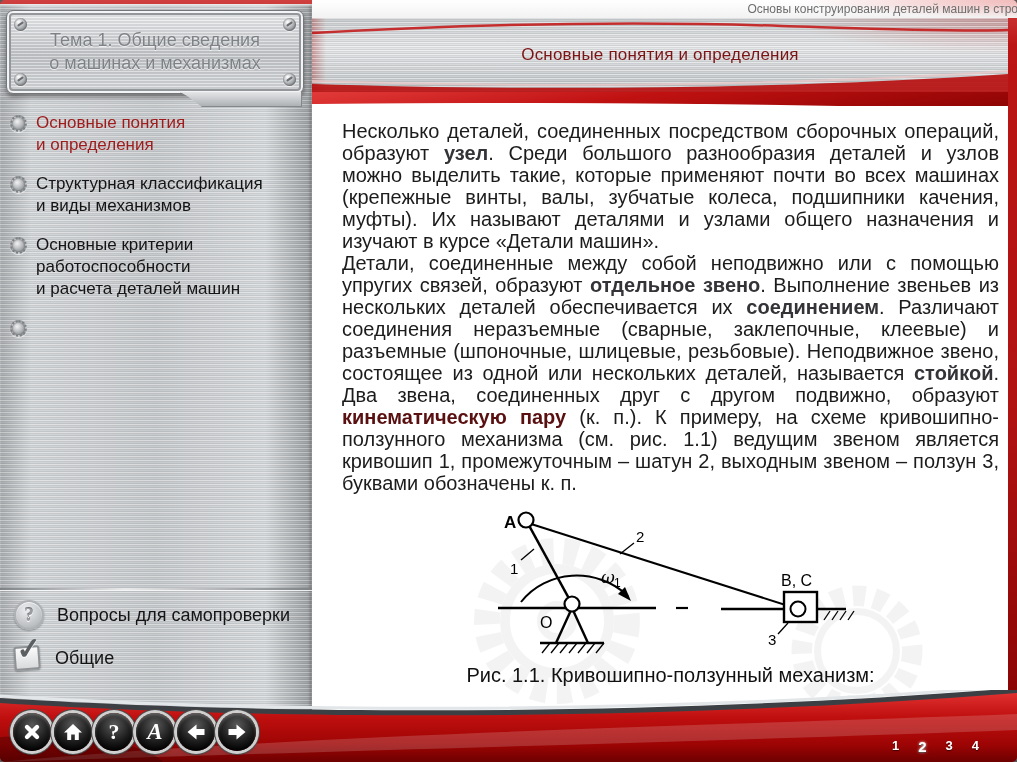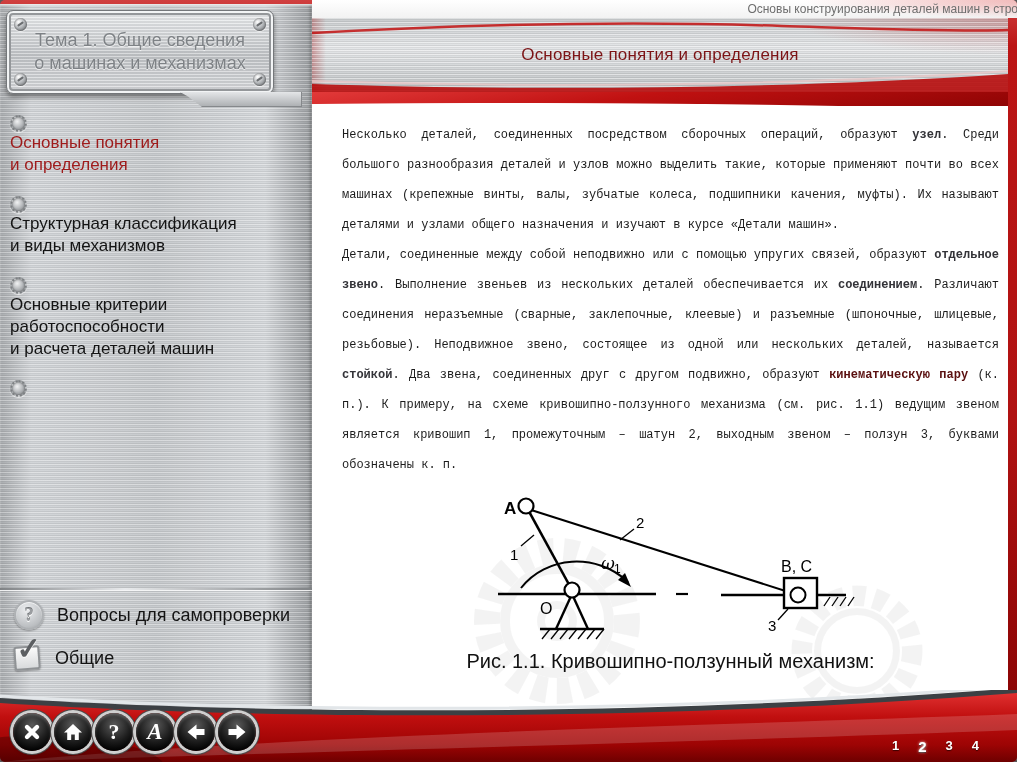--- a/index.html
+++ b/index.html
@@ -14,21 +14,21 @@
   
   .sidebar {
     position:absolute; left:0; top:4px; width:312px; height:712px;
     background:
       repeating-linear-gradient(180deg, rgba(255,255,255,.30) 0 1px, rgba(0,0,0,.05) 1px 2px, rgba(255,255,255,0) 2px 3px, rgba(0,0,0,.07) 3px 4px),
       linear-gradient(90deg,#a9acaf 0%,#d3d6d9 10%,#c7cacd 50%,#d6d9dc 85%,#9b9ea1 100%),
       linear-gradient(180deg,#b9bcbf,#cdd0d3);
     box-shadow:inset 0 2px 2px rgba(255,255,255,.6), inset -2px 0 3px rgba(0,0,0,.25);
   }
   .plate {
-    position:absolute; left:6px; top:6px; width:268px; height:84px; border-radius:7px;
+    position:absolute; left:6px; top:6px; width:298px; height:84px; border-radius:7px;
     border:1px solid #74777a;
     background:
       repeating-linear-gradient(180deg, rgba(255,255,255,.35) 0 1px, rgba(0,0,0,.06) 1px 3px),
       linear-gradient(180deg,#eceef0 0%,#c3c6c9 55%,#d8dadd 100%);
     box-shadow:inset 0 0 0 2px #f2f4f5, inset 0 0 0 4px #94979a, 0 3px 5px rgba(0,0,0,.45);
     display:flex; align-items:center; justify-content:center;
   }
   .plate-tab {
     position:absolute; left:180px; top:88px; width:122px; height:15px;
     background:linear-gradient(180deg,#e4e6e8,#aeb1b4);
@@ -42,21 +42,21 @@
   }
   .screw {
     position:absolute; width:13px; height:13px; border-radius:50%;
     background:radial-gradient(circle at 35% 30%, #ffffff, #b9bcbf 45%, #7c7f82 80%, #595c5f 100%);
     box-shadow:inset 0 0 2px rgba(0,0,0,.6), 0 1px 1px rgba(255,255,255,.7);
   }
   .screw::after { content:""; position:absolute; left:3px; top:5px; width:7px; height:2px; background:#6b6e71; transform:rotate(-35deg); border-radius:1px; }
   .screw.s1{left:7px;top:7px;} .screw.s2{right:7px;top:7px;} .screw.s3{left:7px;bottom:7px;} .screw.s4{right:7px;bottom:7px;}
 
   .menu { position:absolute; left:10px; top:108px; width:296px; }
-  .menu-item { display:flex; margin-bottom:17px; cursor:pointer;flex-direction:column; }
+  .menu-item { display:flex; margin-bottom:17px; cursor:pointer; }
   .gear-icon {
     flex:0 0 auto; width:17px; height:17px; margin:3px 9px 0 0; border-radius:50%;
     border:2px dotted #7d8083;
     background:radial-gradient(circle at 40% 35%, #f0f1f2, #aeb1b4 55%, #8a8d90 100%);
     box-shadow:0 1px 1px rgba(255,255,255,.7), inset 0 0 2px rgba(0,0,0,.5);
   }
   .menu-label { font-size:17px; line-height:22px; color:#141414; white-space:pre-line; }
   .menu-item.active .menu-label { color:#9e1b1b; }
 
   .divider {
@@ -123,21 +123,21 @@
   .ribbon::after {
     content:""; position:absolute; inset:0;
     background:radial-gradient(130% 150% at 28% 160%, #ffffff 52%, rgba(255,255,255,0) 56%);
   }
 
   .content {
     position:absolute; left:312px; top:106px; width:696px; height:606px;
     background:#ffffff; padding:14px 9px 0 30px; overflow:hidden;
   }
   .gear-wm { position:absolute; opacity:.05; pointer-events:none; }
-  .paragraphs { position:relative; text-align:justify; font-size:12px; line-height:30px; color:#1c1c1c;font-family:Liberation Mono, monospace; }
+  .paragraphs { position:relative; text-align:justify; font-size:20px; line-height:22px; color:#1c1c1c; }
   .paragraphs p { margin:0; }
   .paragraphs .b { font-weight:bold; color:#333338; }
   .paragraphs .seg-accent { color:#5a1010; }
 
   .figure { display:block; margin:8px auto 2px auto; position:relative; }
   .figure text { font-family:"Liberation Sans",sans-serif; fill:#000; }
   .figure .it { font-family:"DejaVu Serif",serif; font-style:italic; }
   .caption { text-align:center; font-size:20px; line-height:22px; color:#111; position:relative; }
 
   

